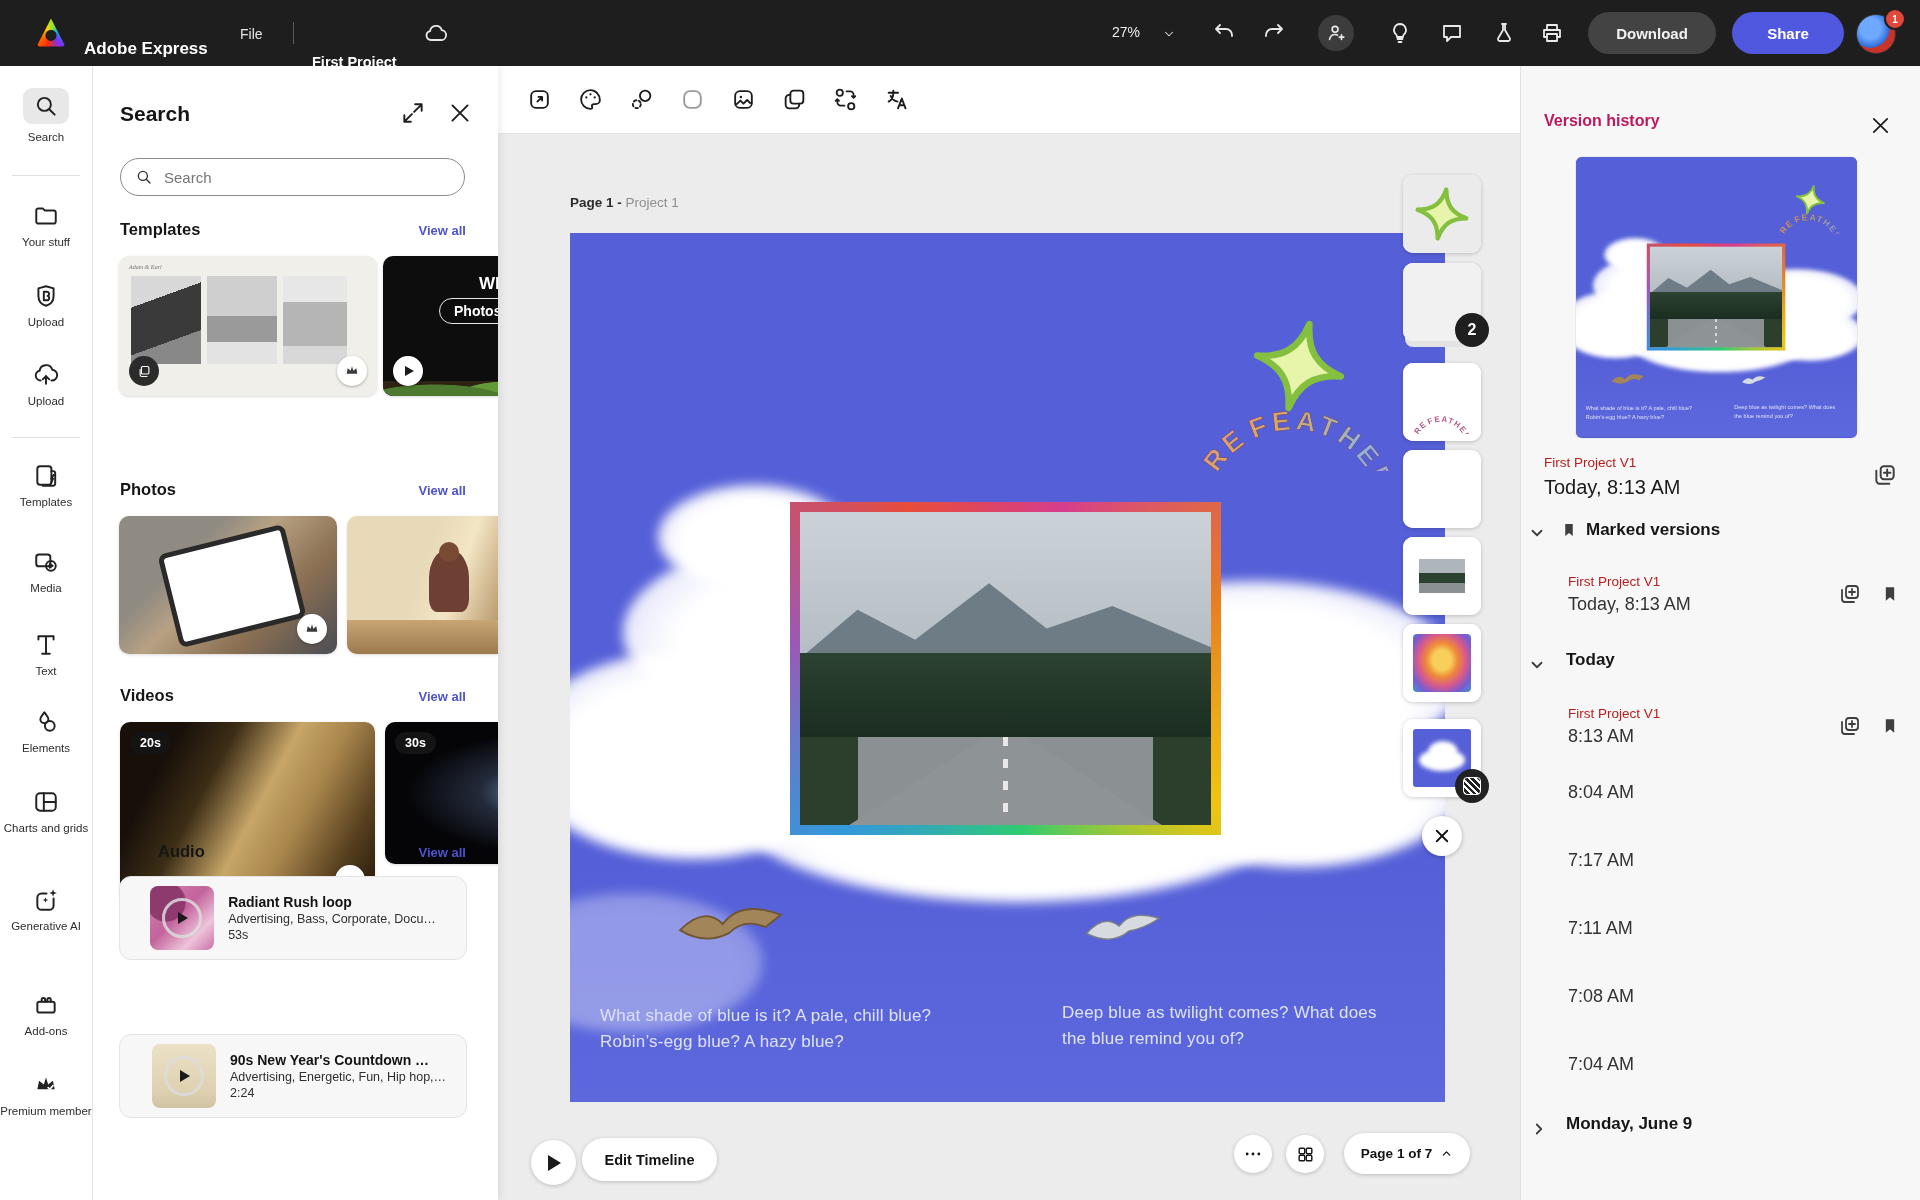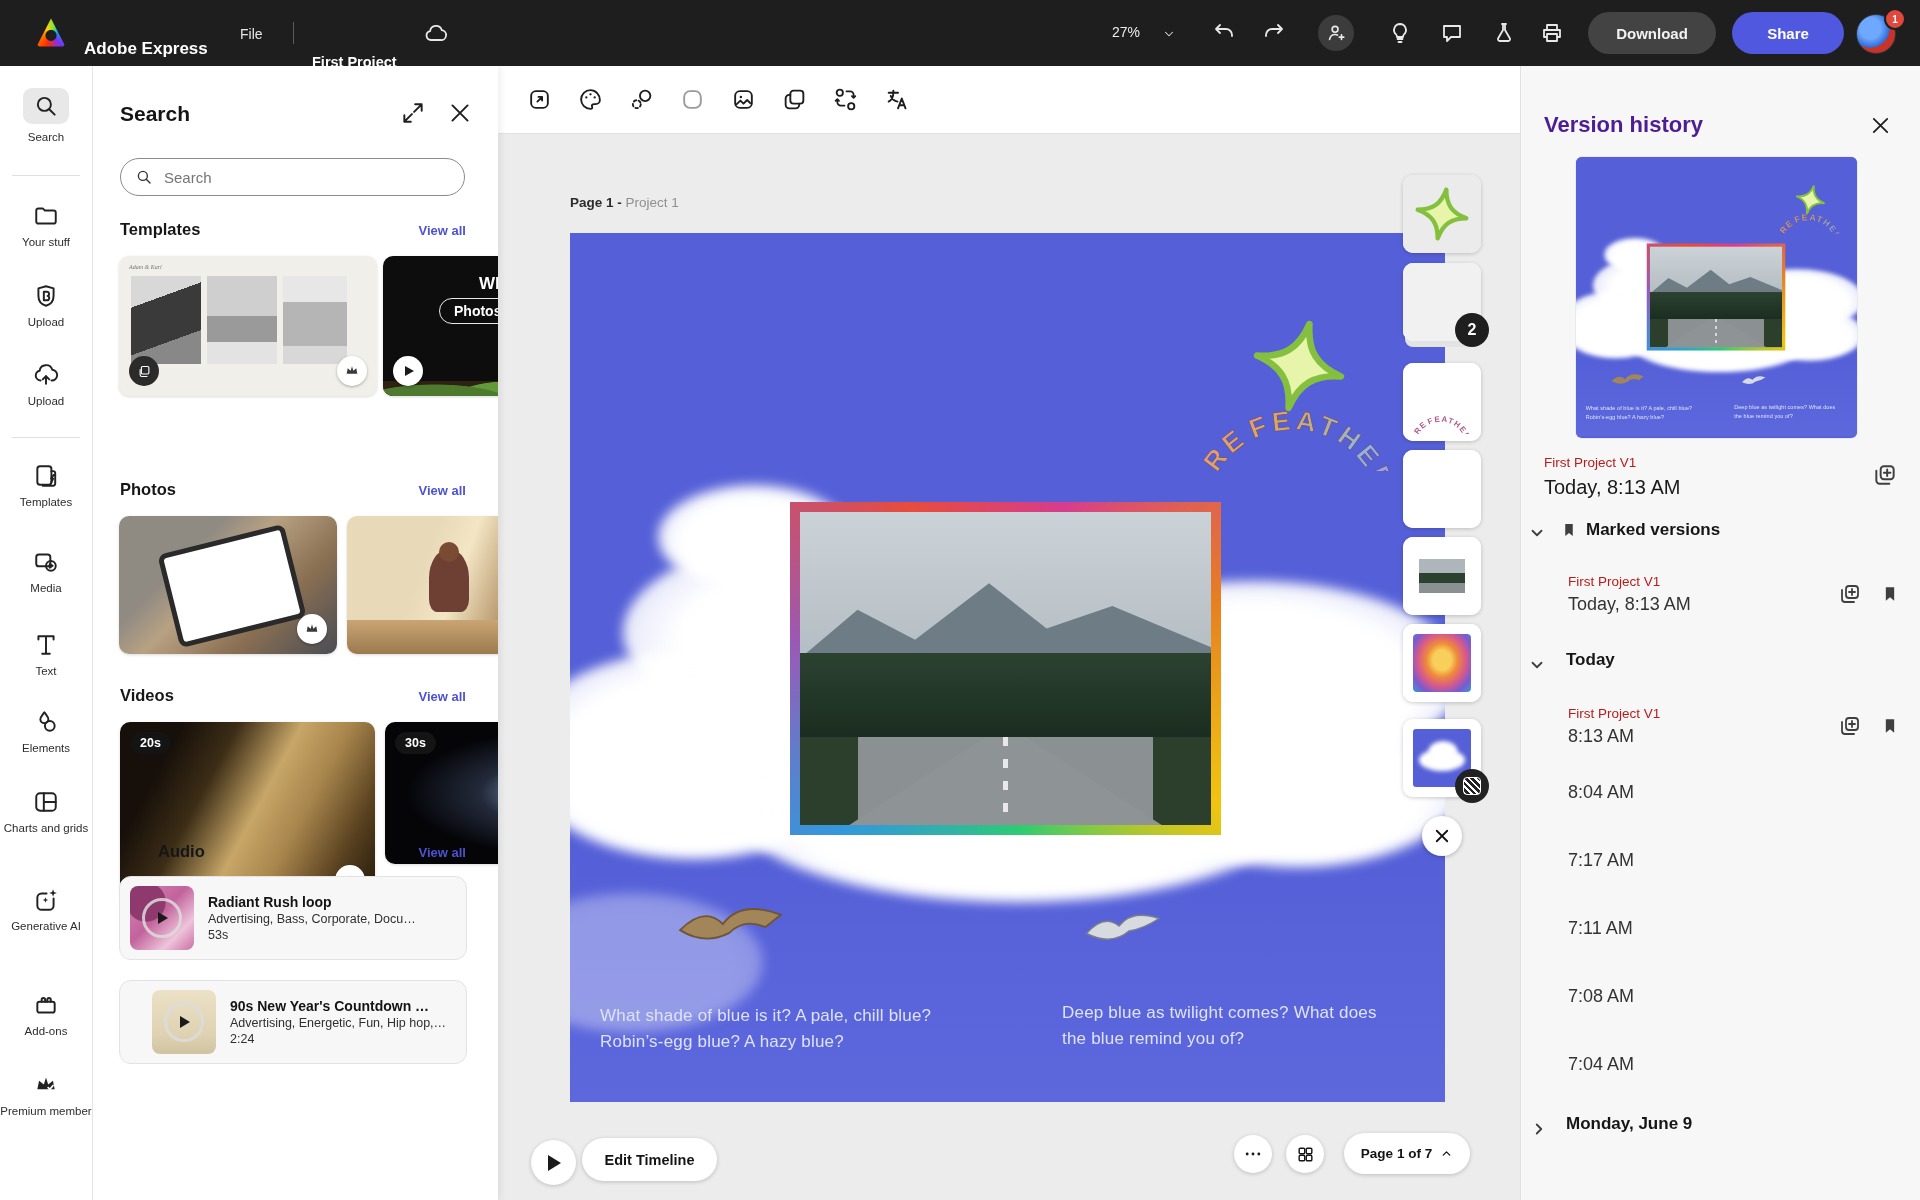--- a/index.html
+++ b/index.html
@@ -68,21 +68,21 @@
   
   .thumb{position:absolute;left:1403px;width:78px;height:78px;background:#fff;border-radius:10px;box-shadow:0 1px 4px rgba(0,0,0,.2);overflow:visible;cursor:pointer;z-index:22;}
   .thumb-inner{position:absolute;inset:0;border-radius:10px;overflow:hidden;display:flex;align-items:center;justify-content:center;}
   .thumb-badge{position:absolute;right:-8px;bottom:-6px;width:34px;height:34px;border-radius:50%;background:#1f1f1f;color:#fff;display:flex;align-items:center;justify-content:center;font-size:16px;font-weight:bold;z-index:23;}
   .closecanvas{position:absolute;left:1422px;top:816px;width:40px;height:40px;border-radius:50%;background:#fff;box-shadow:0 1px 4px rgba(0,0,0,.25);display:flex;align-items:center;justify-content:center;color:#111;cursor:pointer;z-index:22;}
   
   .circbtn{position:absolute;background:#fff;border-radius:50%;box-shadow:0 1px 4px rgba(0,0,0,.2);display:flex;align-items:center;justify-content:center;color:#161616;cursor:pointer;z-index:25;}
   .botpill{position:absolute;background:#fff;border-radius:22px;box-shadow:0 1px 4px rgba(0,0,0,.2);display:flex;align-items:center;justify-content:center;font-size:14.5px;font-weight:bold;color:#141414;cursor:pointer;z-index:25;}
   
   .vpanel{left:1520px;top:66px;width:400px;height:1134px;background:#f7f7f7;border-left:1px solid #e1e1e1;z-index:40;}
-  .vh-title{font-size:22px;font-weight:bold;color:#4c1d95;}
+  .vh-title{font-size:16px;font-weight:bold;color:#be185d;}
   .vh-preview{position:absolute;left:1576px;top:157px;width:281px;height:281px;border-radius:6px;overflow:hidden;background:#5560d8;box-shadow:0 0 0 1px rgba(0,0,0,.05);z-index:41;}
   .vh-mini{position:absolute;left:0;top:0;width:875px;height:869px;transform:scale(0.3215);transform-origin:0 0;background:linear-gradient(180deg,#5560d8 0%,#5560d8 72%,#5e68dd 100%);overflow:hidden;}
   .vh-name{position:absolute;font-size:13.5px;color:#b91c1c;z-index:41;}
   .vh-time-lg{position:absolute;font-size:20px;color:#1a1a1a;z-index:41;}
   .vh-time{position:absolute;font-size:18px;color:#333;cursor:pointer;z-index:41;}
   .vh-sec{position:absolute;font-size:17px;font-weight:bold;color:#161616;z-index:41;}
   .vh-ic{position:absolute;color:#3f3f3f;cursor:pointer;z-index:42;}
 </style>
 </head>
 <body>
@@ -305,33 +305,33 @@
           </svg>
         </div>
     </div>
     <div class="card" style="left:293px;top:656px;width:255px;height:142px;background:radial-gradient(ellipse at 68% 50%,rgba(150,180,225,.55) 0 18%,rgba(90,110,150,.35) 32%,#050508 62%),#050508;">
       <div class="dur-badge">30s</div>
     </div>
 
     <div class="sec-head" style="top:776px;padding-left:38px;">Audio</div>
     <div class="viewall" style="right:32px;top:779px;">View all</div>
 
-    <div class="audio-card" style="top:810px;">
+    <div class="audio-card" style="top:810px;justify-content:center;">
       <div class="audio-thumb" style="background:radial-gradient(circle at 25% 25%,#8e3a6e 0 28%,transparent 30%),linear-gradient(135deg,#d687b4,#c2639c 45%,#eec4da 75%,#c96fa6);">
           <div class="playring">
             <span class="tri"></span>
           </div>
         </div>
       <div style="min-width:0;">
         <div class="audio-title">Radiant Rush loop</div>
         <div class="audio-sub">Advertising, Bass, Corporate, Docu…</div>
         <div class="audio-sub">53s</div>
       </div>
     </div>
-    <div class="audio-card" style="top:914px;padding-left:32px;">
+    <div class="audio-card" style="top:968px;padding-left:32px;">
       <div class="audio-thumb" style="background:linear-gradient(#ece1c6,#ded2b2 70%,#cfc3a2);">
           <div class="playring">
             <span class="tri"></span>
           </div>
         </div>
       <div style="min-width:0;">
         <div class="audio-title">90s New Year's Countdown …</div>
         <div class="audio-sub">Advertising, Energetic, Fun, Hip hop,…</div>
         <div class="audio-sub">2:24</div>
       </div>

